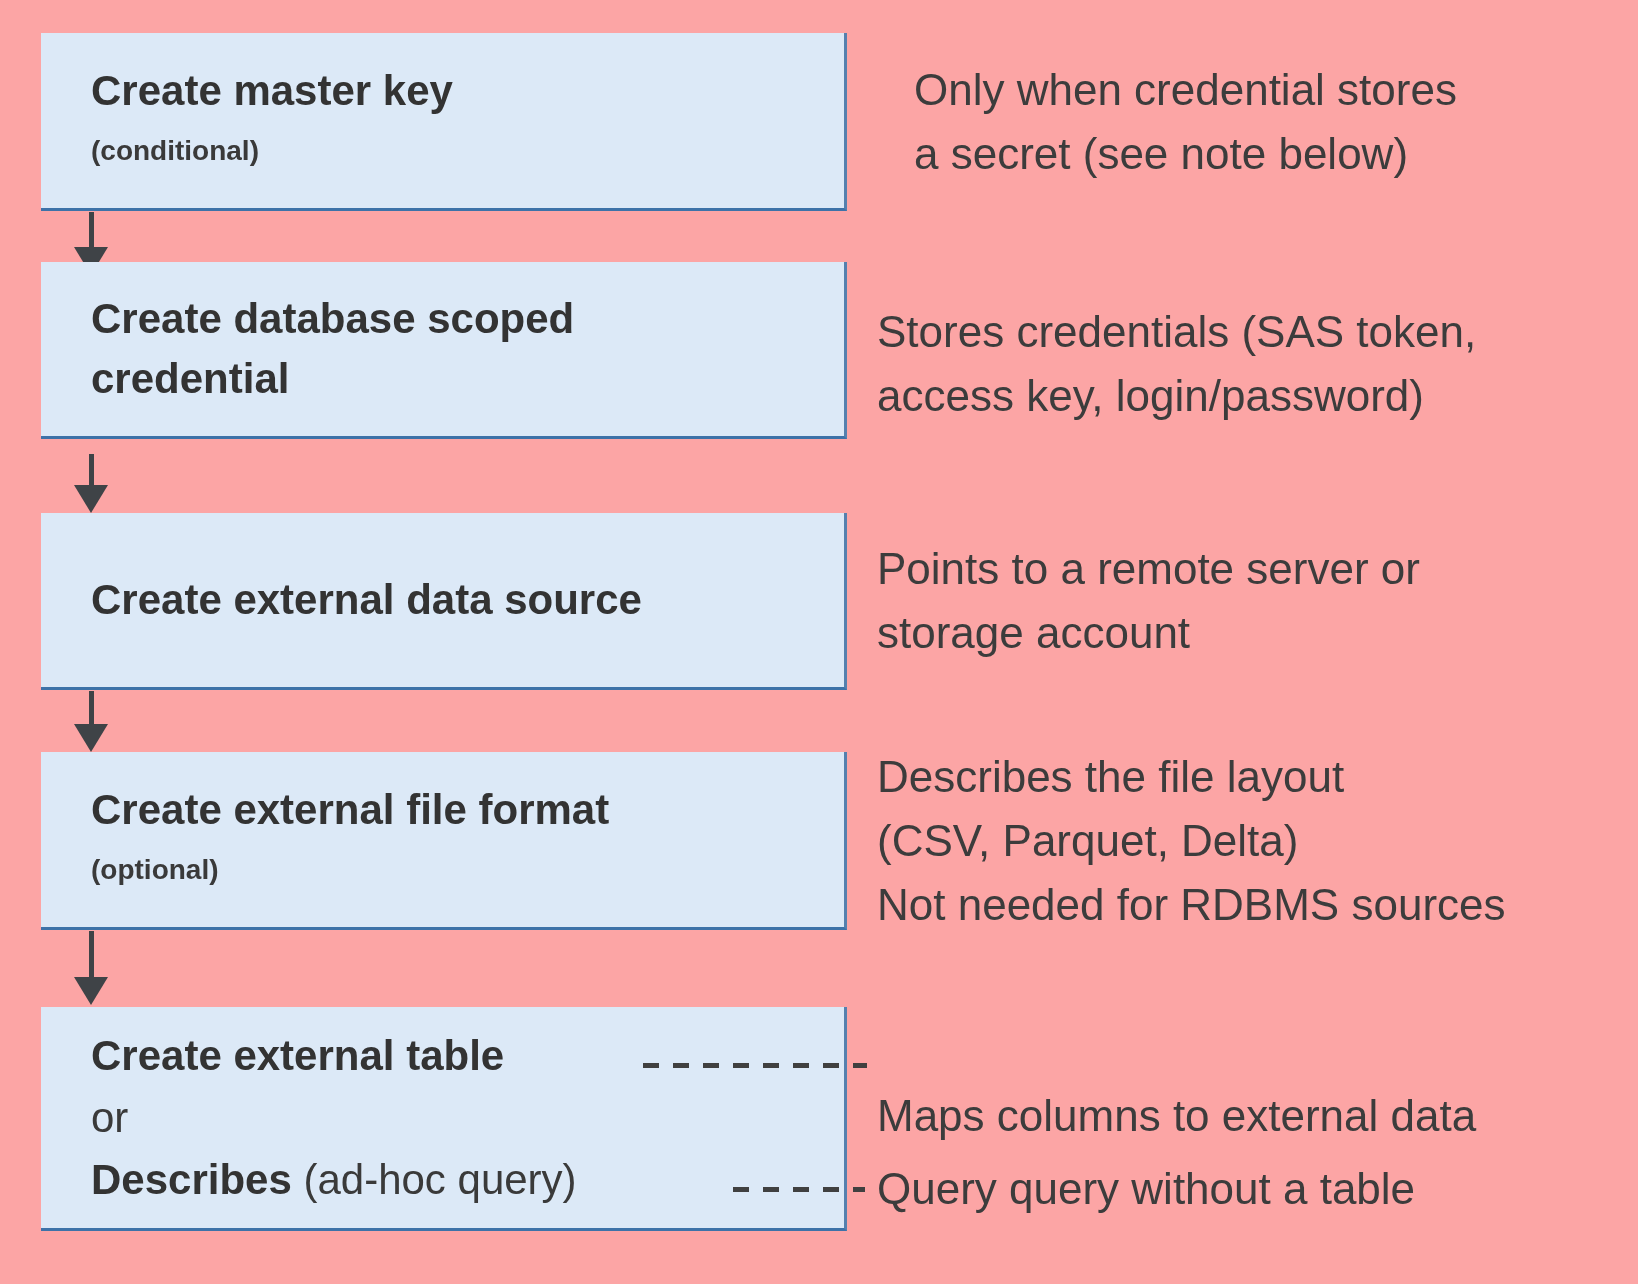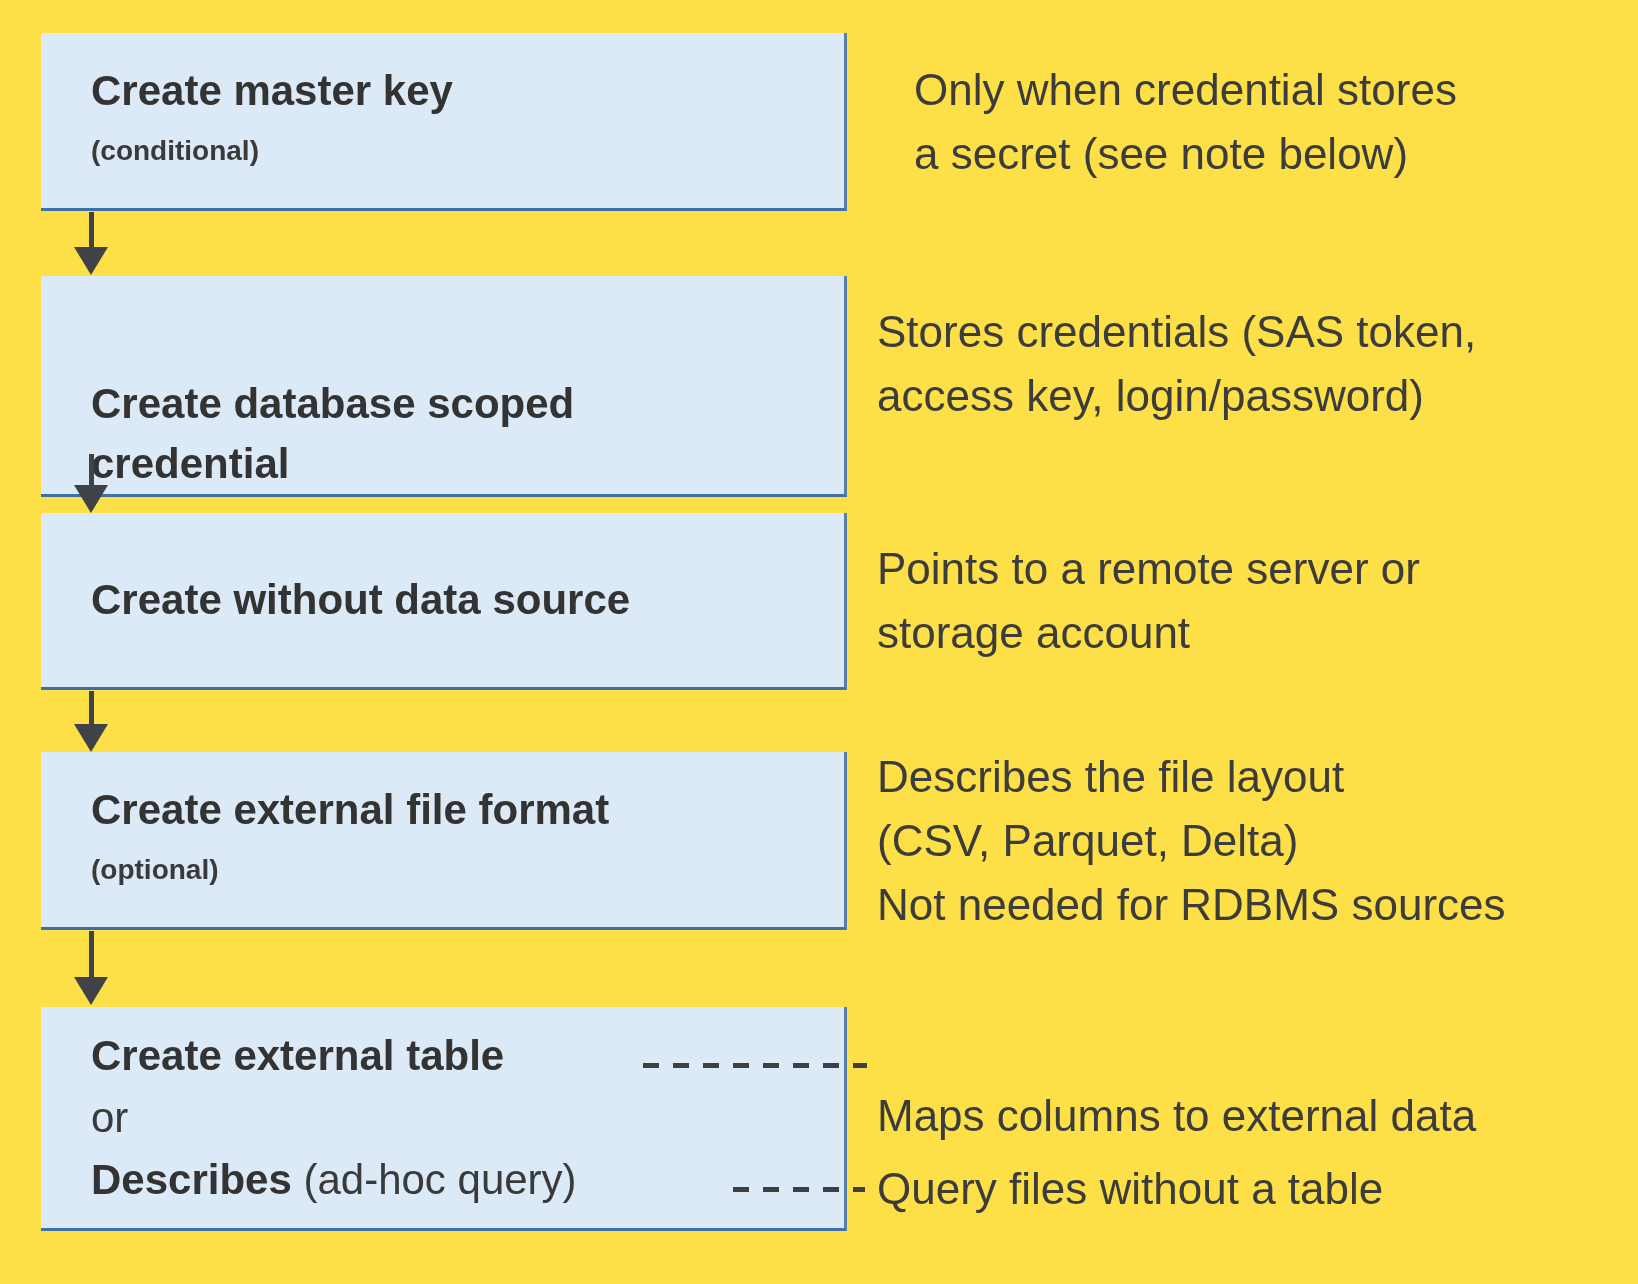--- a/index.html
+++ b/index.html
@@ -1,40 +1,40 @@
 <!DOCTYPE html>
 <html><head>
 <meta charset="utf-8">
 <style>
   html, body { margin: 0; padding: 0; background: #ffffff; }
   .canvas {
     position: relative;
     width: 1638px;
     height: 1284px;
-    background: #fde047;
+    background: #fca5a5;
     font-family: "Liberation Sans", sans-serif;
     overflow: hidden;
   }
 
   
   .box {
     position: absolute;
     left: 41px;
     width: 806px;
     box-sizing: border-box;
     background: #dce9f7;
     border-right: 3px solid #5580ae;
     border-bottom: 3px solid #3d72a8;
     padding-left: 50px;
     display: flex;
     flex-direction: column;
     justify-content: center;
   }
   .box1 { top: 33px;   height: 178px; }
-  .box2 { top: 276px;  height: 221px; justify-content: flex-end; }
+  .box2 { top: 262px;  height: 177px; }
   .box3 { top: 513px;  height: 177px; }
   .box4 { top: 752px;  height: 178px; }
   .box5 { top: 1007px; height: 224px; }
 
   .box-title {
     font-weight: bold;
     font-size: 42px;
     line-height: 60px;
     color: #333333;
     white-space: pre-line;
@@ -121,21 +121,21 @@
   </div>
   <div class="note note2">Stores credentials (SAS token,
 access key, login/password)</div>
 
   <div class="arrow arrow2">
     <div class="arrow-stem"></div>
     <div class="arrow-head"></div>
   </div>
 
   <div class="box box3">
-    <div class="box-title">Create without data source</div>
+    <div class="box-title">Create external data source</div>
   </div>
   <div class="note note3">Points to a remote server or
 storage account</div>
 
   <div class="arrow arrow3">
     <div class="arrow-stem"></div>
     <div class="arrow-head"></div>
   </div>
 
   <div class="box box4">
@@ -160,15 +160,15 @@
     </div>
     <div class="box-line">
       <span class="bold">Describes</span><span> (ad-hoc query)</span>
     </div>
   </div>
 
   <div class="dash dash1"></div>
   <div class="dash dash2"></div>
 
   <div class="note note5a">Maps columns to external data</div>
-  <div class="note note5b">Query files without a table</div>
+  <div class="note note5b">Query query without a table</div>
 
 </div>
 
 </body></html>

